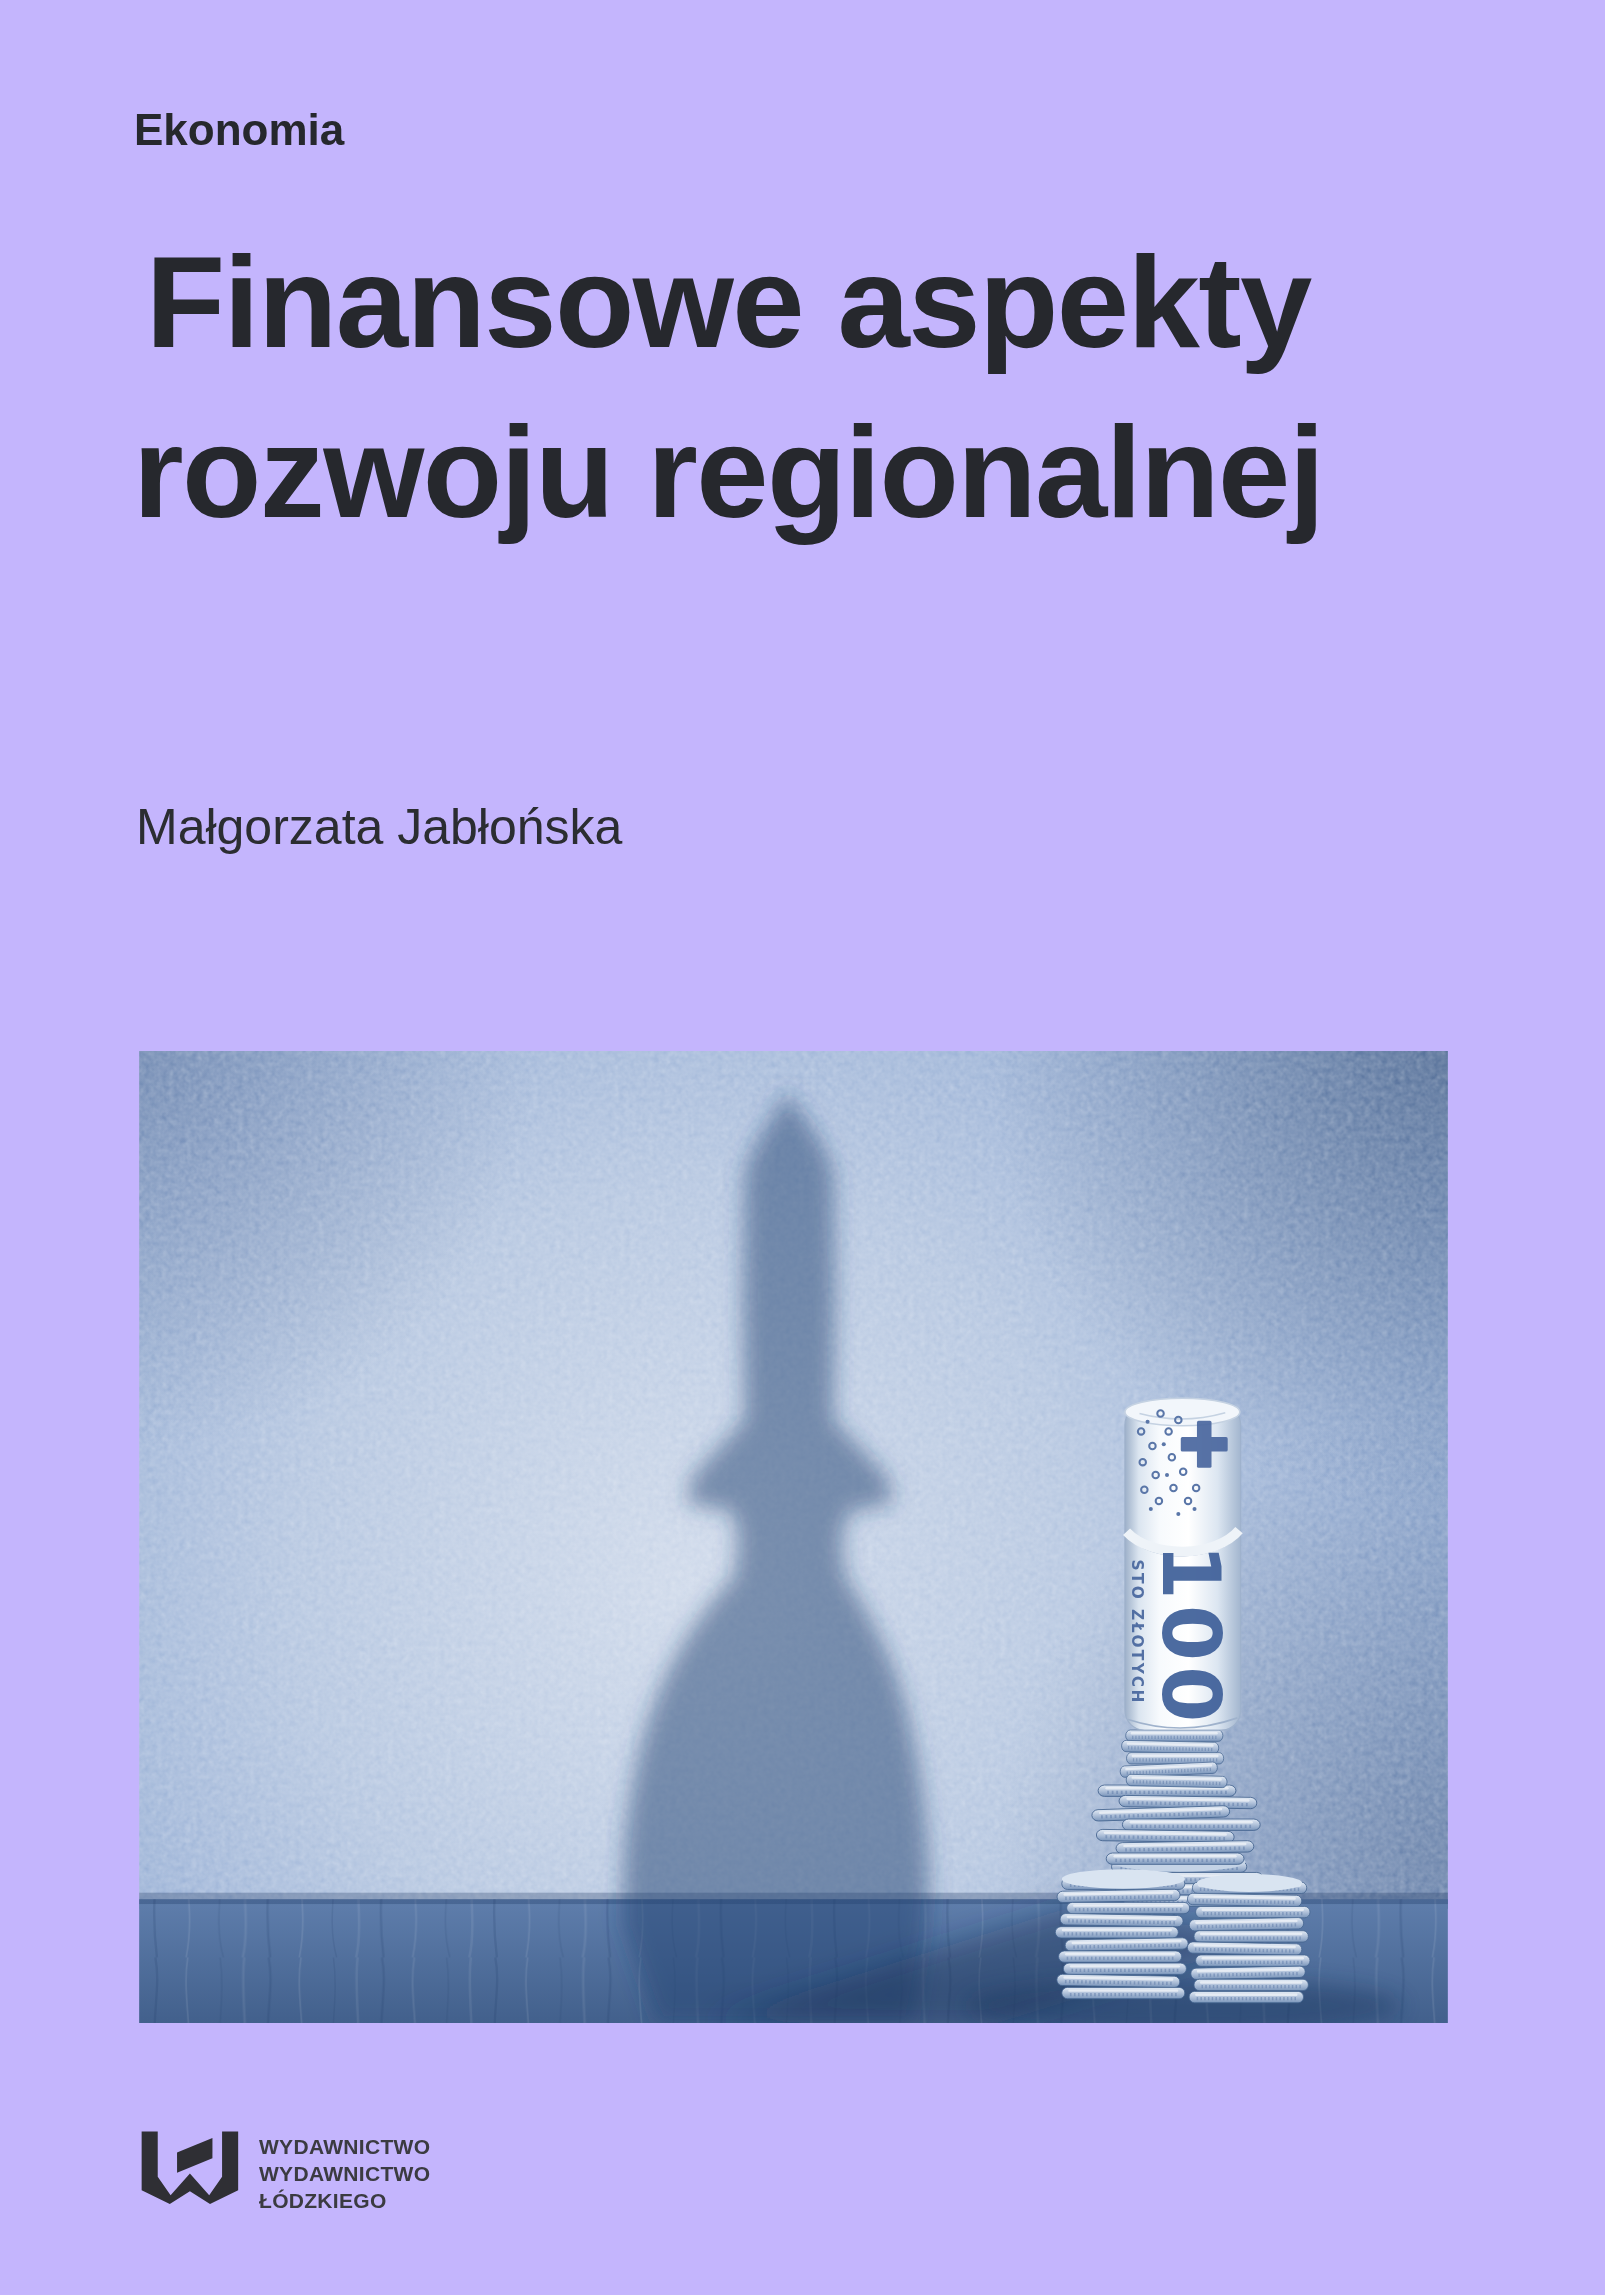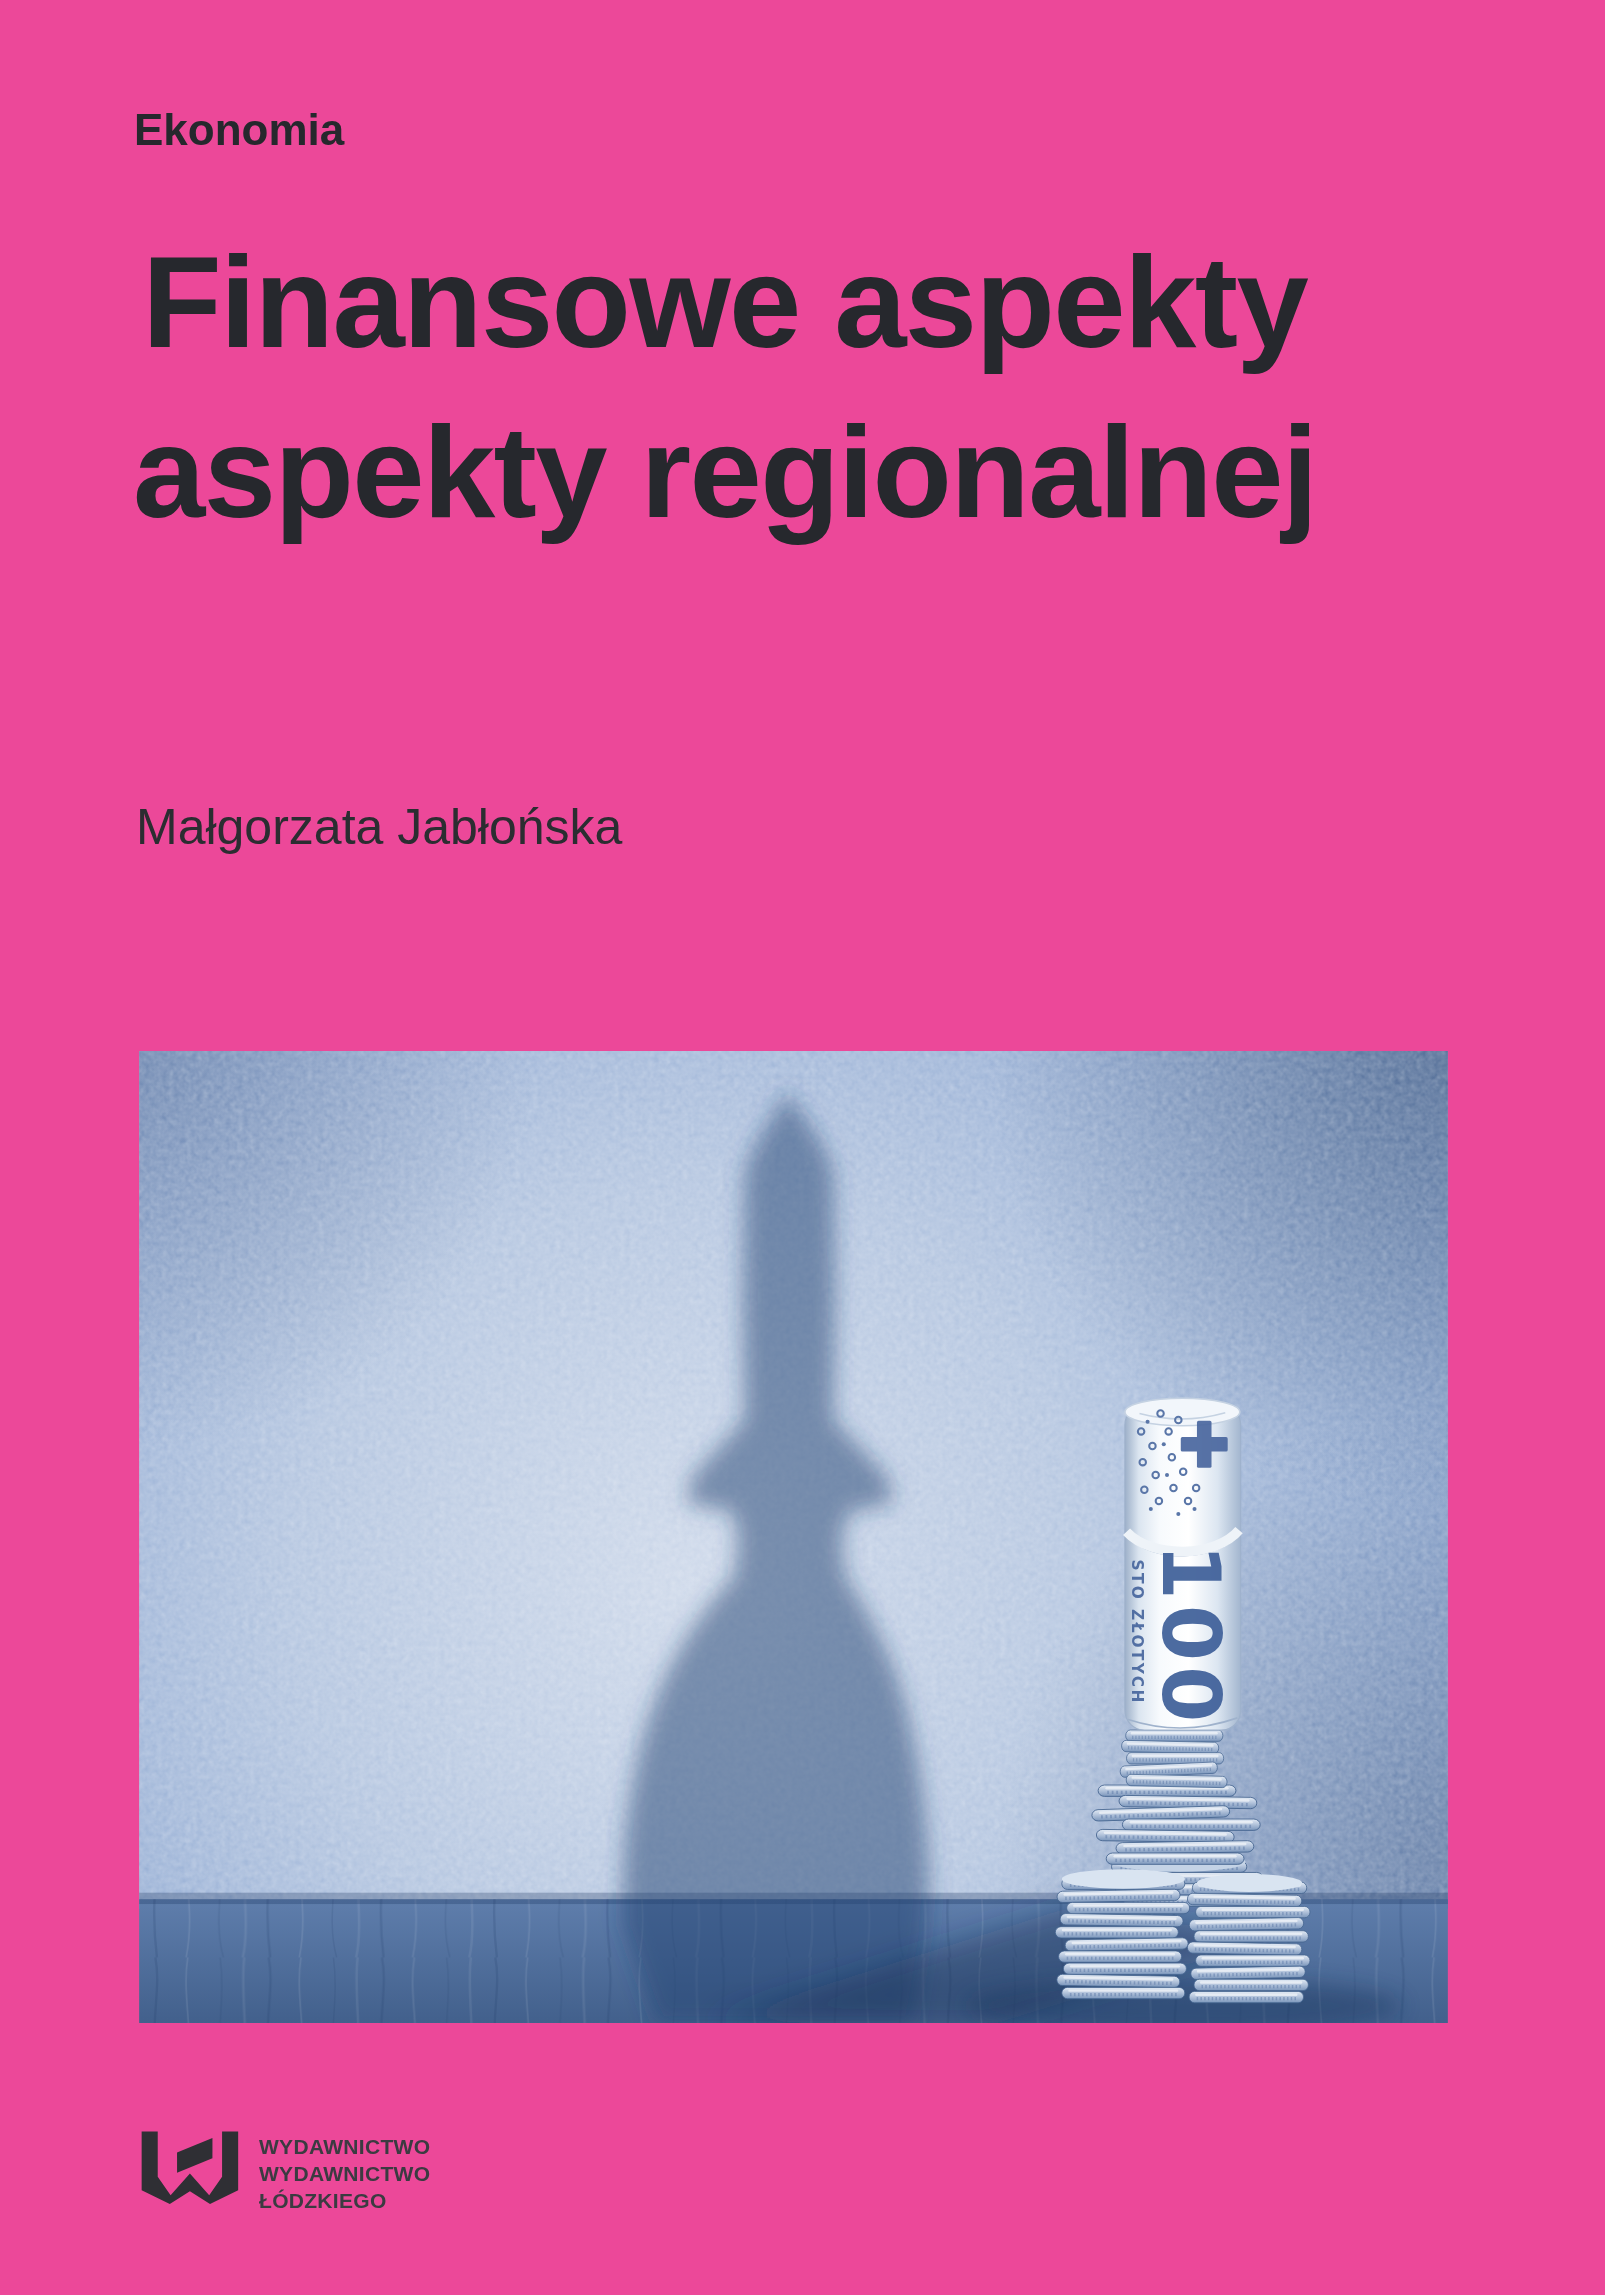--- a/index.html
+++ b/index.html
@@ -1,19 +1,19 @@
 <!DOCTYPE html>
 <html style="font-size:13px"><head>
 <meta charset="utf-8">
 <style>
   html,body{margin:0;padding:0;background:#ffffff;}
   .cover{
     position:relative;
     width:1606px;height:2295px;
-    background:#ec4899;
+    background:#c4b5fd;
     font-family:"Liberation Sans","DejaVu Sans",sans-serif;
     overflow:hidden;
   }
   .category{
     position:absolute;left:134px;top:105px;
     font-size:44px;font-weight:bold;color:#26282d;
     letter-spacing:0px;
   }
   .title{
     position:absolute;left:133px;top:217px;margin:0;
@@ -40,21 +40,21 @@
 </style>
 </head>
 <body>
 
 <div class="cover">
 
   <div class="category">Ekonomia</div>
 
   <h1 class="title">
     <span>Finansowe aspekty</span>
-    <span>aspekty regionalnej</span>
+    <span>rozwoju regionalnej</span>
   </h1>
 
   <div class="author">Małgorzata Jabłońska</div>
 
   <div class="photo">
     <svg viewBox="0 0 1617 1201" xmlns="http://www.w3.org/2000/svg">
       <defs>
         <radialGradient id="wallGrad" gradientUnits="userSpaceOnUse" cx="680" cy="660" r="1300">
           <stop offset="0" stop-color="#c9d5e8"></stop>
           <stop offset="0.38" stop-color="#adc0dd"></stop>

